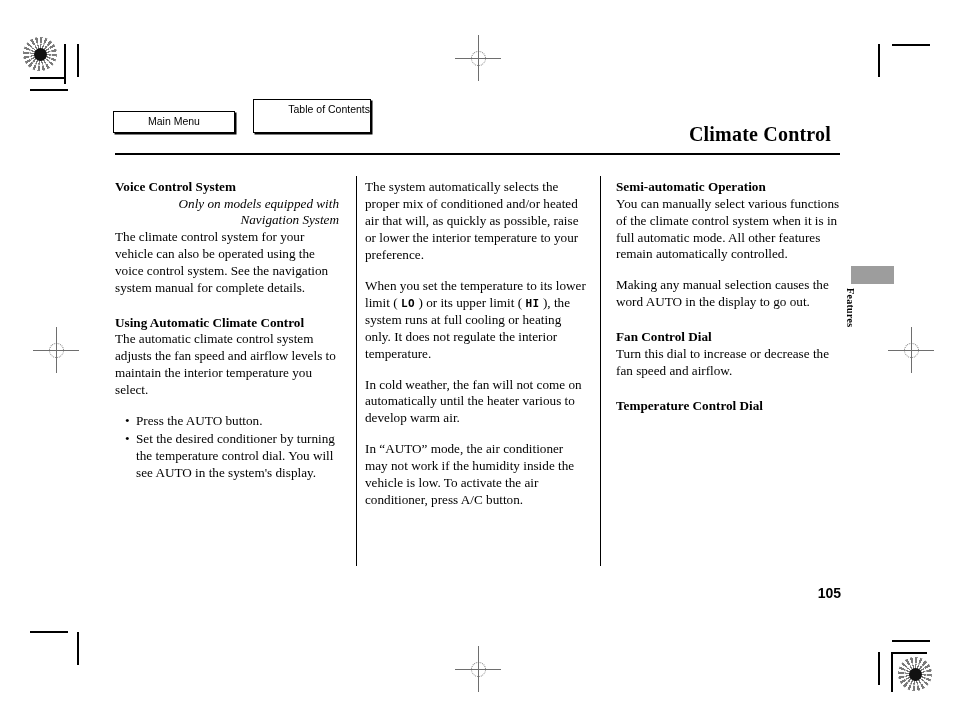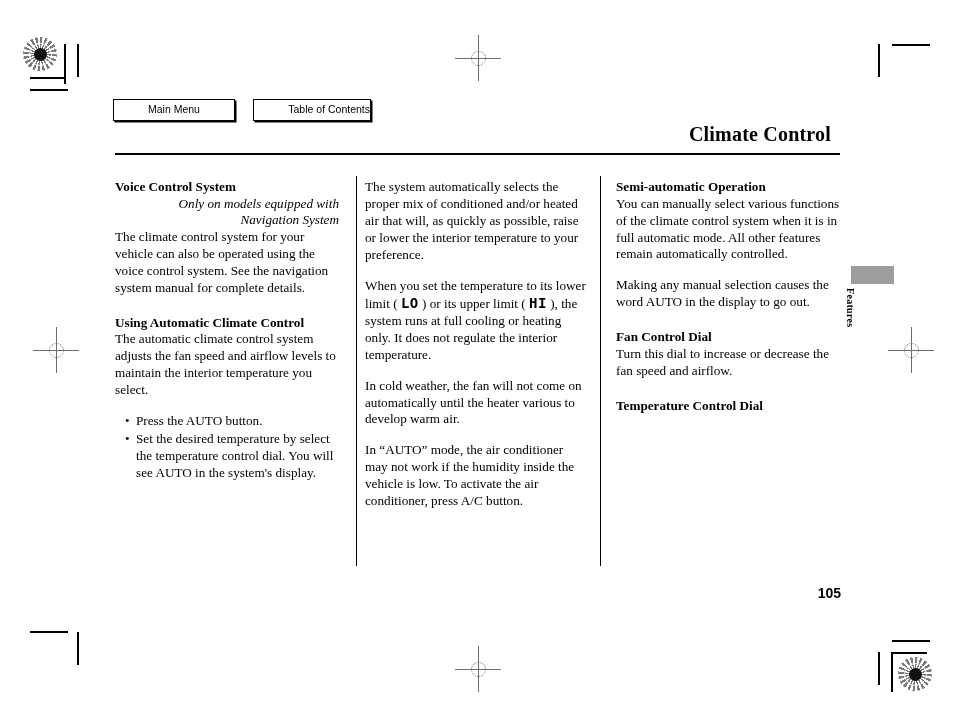--- a/index.html
+++ b/index.html
@@ -91,21 +91,21 @@
     background: #ffffff;
     font-family: "Liberation Sans", sans-serif;
     font-size: 10.5px;
     line-height: 1;
     padding: 4px 0 5px 0;
     text-align: center;
     color: #000000;
     cursor: pointer;
     box-shadow: 1.5px 1.5px 0 #000000;
   }
-  .nav-btn.main-menu { width: 120px; }
+  .nav-btn.main-menu { width: 120px; margin-top: 12px; }
   .nav-btn.toc { width: 116px; text-align: right; }
 
   
   .page-title {
     position: absolute;
     right: 123px;
     top: 123px;
     font-size: 20px;
     font-weight: bold;
     letter-spacing: 0.2px;
@@ -180,21 +180,21 @@
   ul.bullets li::before {
     content: "\2022";
     position: absolute;
     left: 0;
     top: -0.5px;
   }
 
   .lcd {
     font-family: "DejaVu Sans Mono", monospace;
     font-weight: bold;
-    font-size: 14px;
+    font-size: 11px;
     letter-spacing: 0.5px;
     position: relative;
     top: 0.5px;
   }
 
   
   .side-tab-block {
     position: absolute;
     left: 851px;
     top: 266px;
@@ -284,21 +284,21 @@
     <h3 class="sec-head">Voice Control System</h3>
     <p class="italic">Only on models equipped with</p>
     <p class="italic">Navigation System</p>
     <p class="body">The climate control system for your vehicle can also be operated using the voice control system. See the navigation system manual for complete details.</p>
 
     <h3 class="sec-head gap">Using Automatic Climate Control</h3>
     <p class="body">The automatic climate control system adjusts the fan speed and airflow levels to maintain the interior temperature you select.</p>
 
     <ul class="bullets">
       <li>Press the AUTO button.</li>
-      <li>Set the desired temperature by select the temperature control dial. You will see AUTO in the system's display.</li>
+      <li>Set the desired conditioner by turning the temperature control dial. You will see AUTO in the system's display.</li>
     </ul>
   </div>
 
   <div class="col c2">
     <p class="body">The system automatically selects the proper mix of conditioned and/or heated air that will, as quickly as possible, raise or lower the interior temperature to your preference.</p>
 
     <p class="body gap"><span>When you set the temperature to its lower limit ( </span><span class="lcd">LO</span><span> ) or its upper limit ( </span><span class="lcd">HI</span><span> ), the system runs at full cooling or heating only. It does not regulate the interior temperature.</span></p>
 
     <p class="body gap">In cold weather, the fan will not come on automatically until the heater various to develop warm air.</p>
     <p class="body gap">In “AUTO” mode, the air conditioner may not work if the humidity inside the vehicle is low. To activate the air conditioner, press A/C button.</p>

